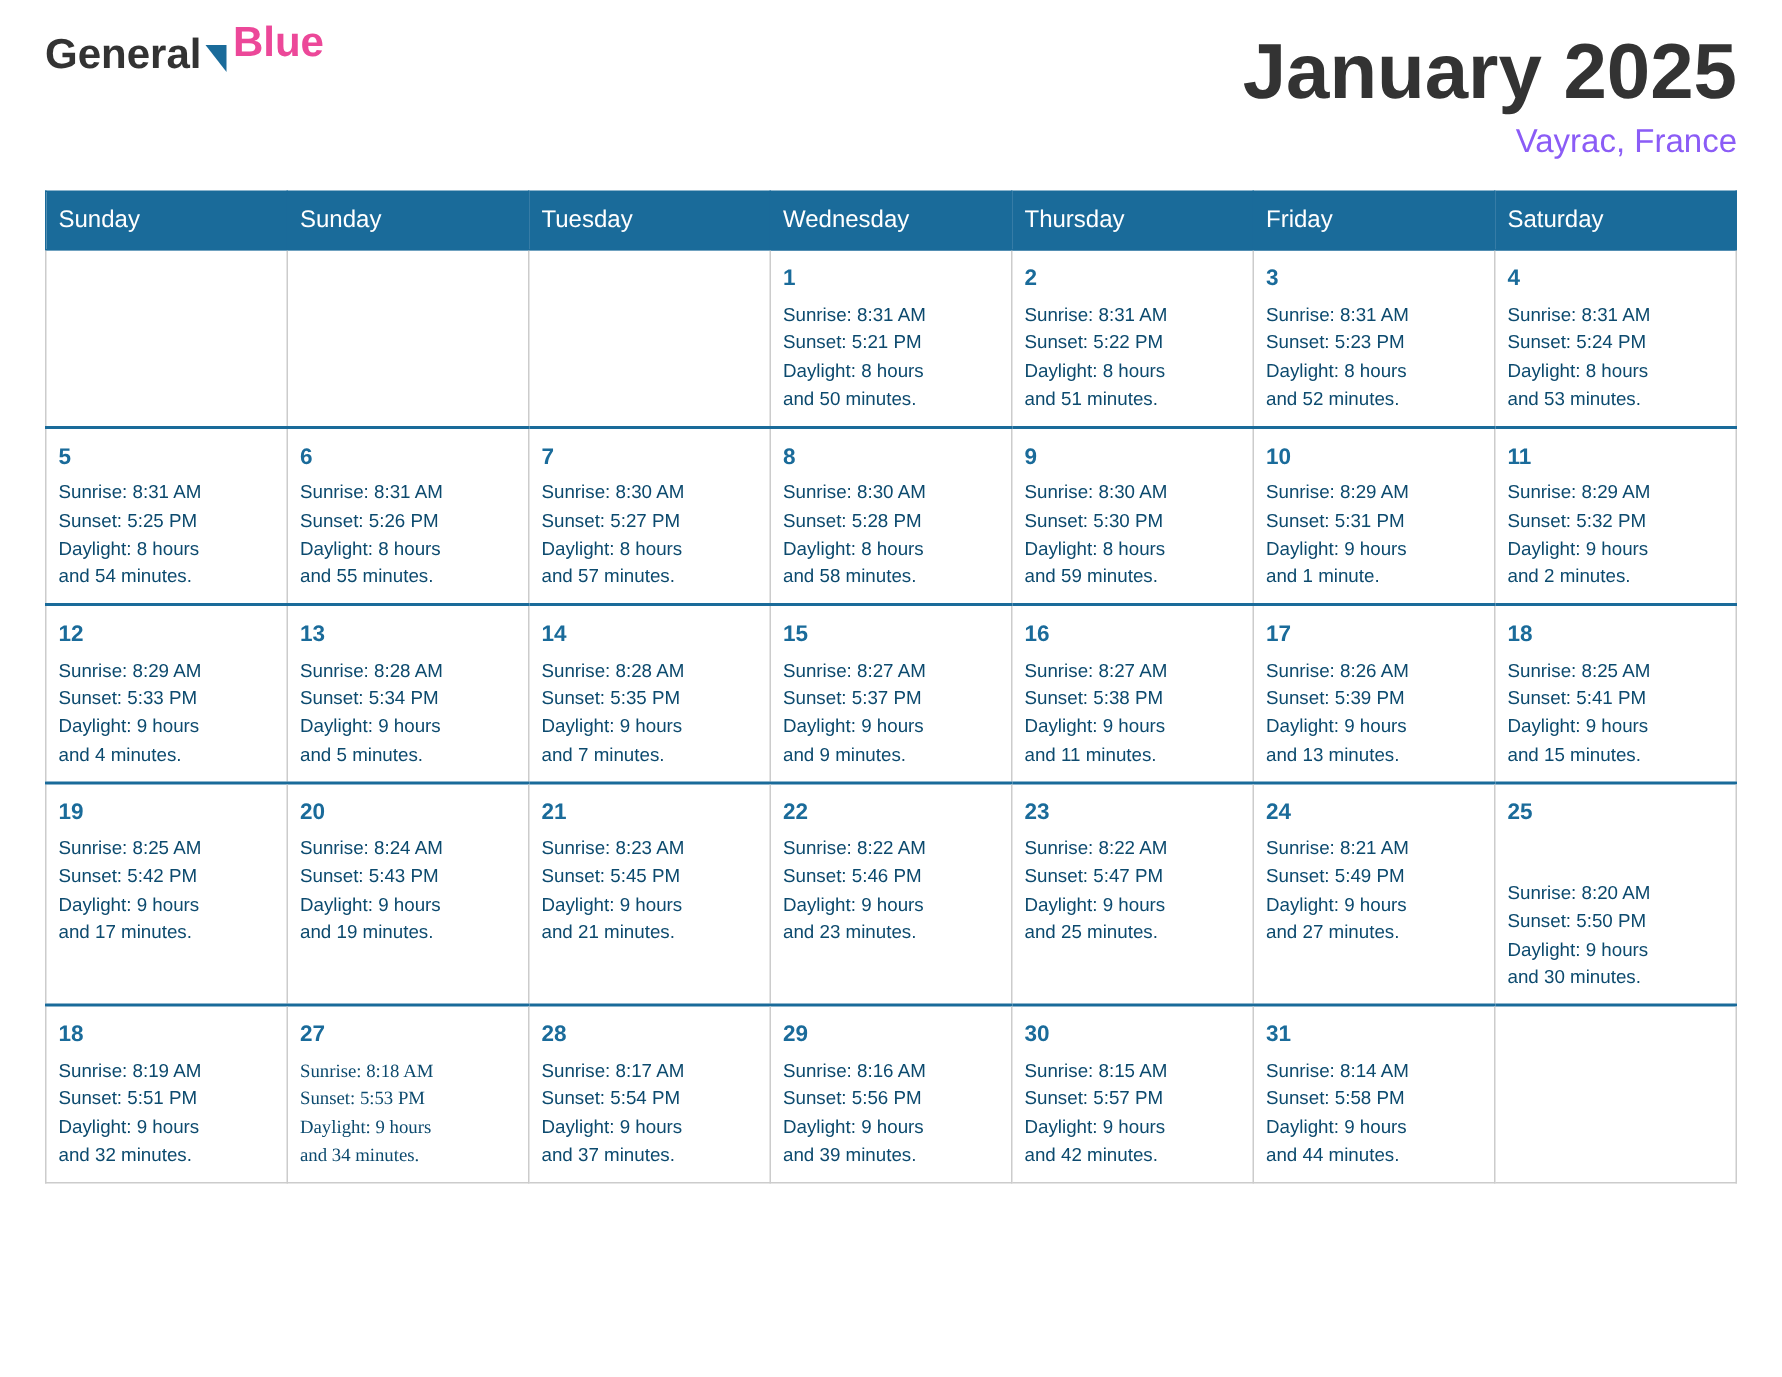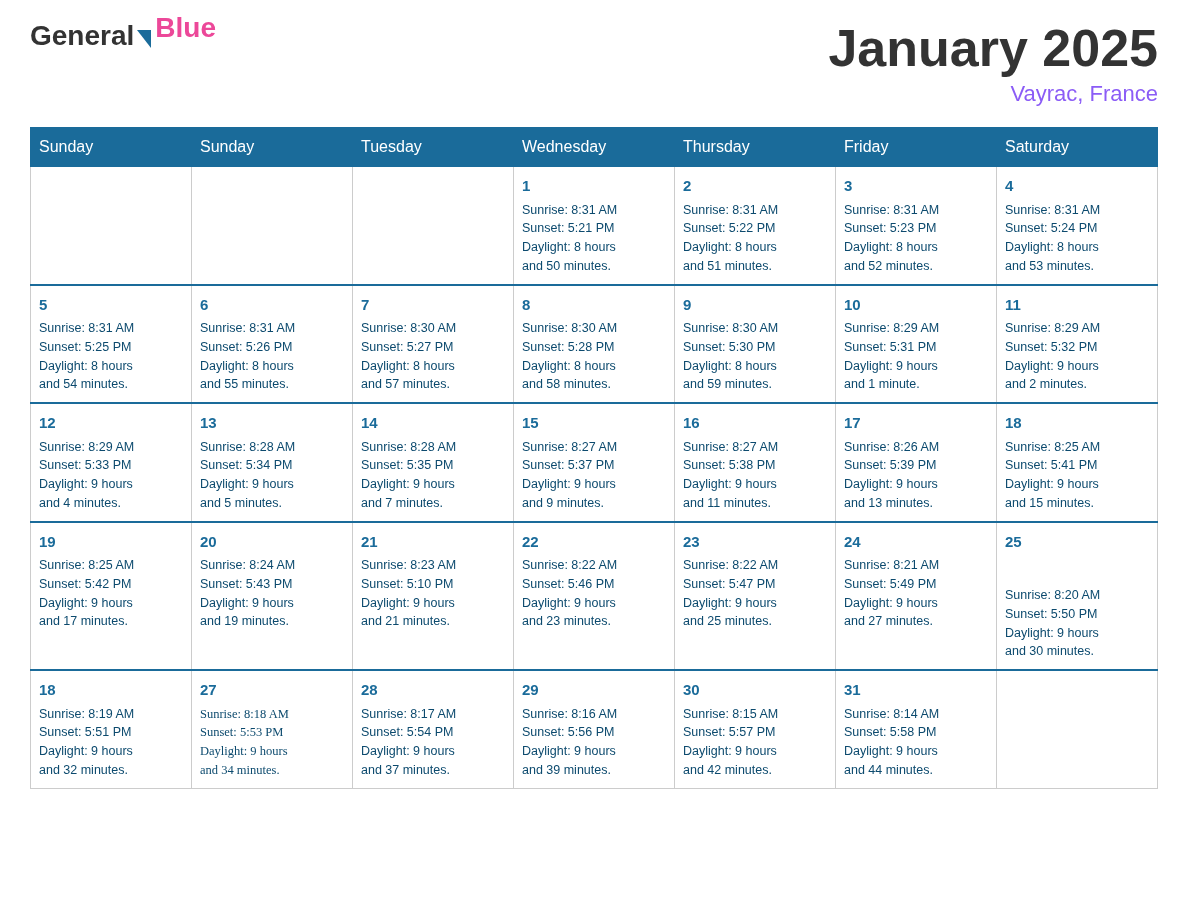--- a/index.html
+++ b/index.html
@@ -283,21 +283,21 @@
         <td>
           <span class="day-number">20</span>
           <div class="day-info" style="white-space: pre-line;">Sunrise: 8:24 AM
 Sunset: 5:43 PM
 Daylight: 9 hours
 and 19 minutes.</div>
         </td>
         <td>
           <span class="day-number">21</span>
           <div class="day-info" style="white-space: pre-line;">Sunrise: 8:23 AM
-Sunset: 5:10 PM
+Sunset: 5:45 PM
 Daylight: 9 hours
 and 21 minutes.</div>
         </td>
         <td>
           <span class="day-number">22</span>
           <div class="day-info" style="white-space: pre-line;">Sunrise: 8:22 AM
 Sunset: 5:46 PM
 Daylight: 9 hours
 and 23 minutes.</div>
         </td>

